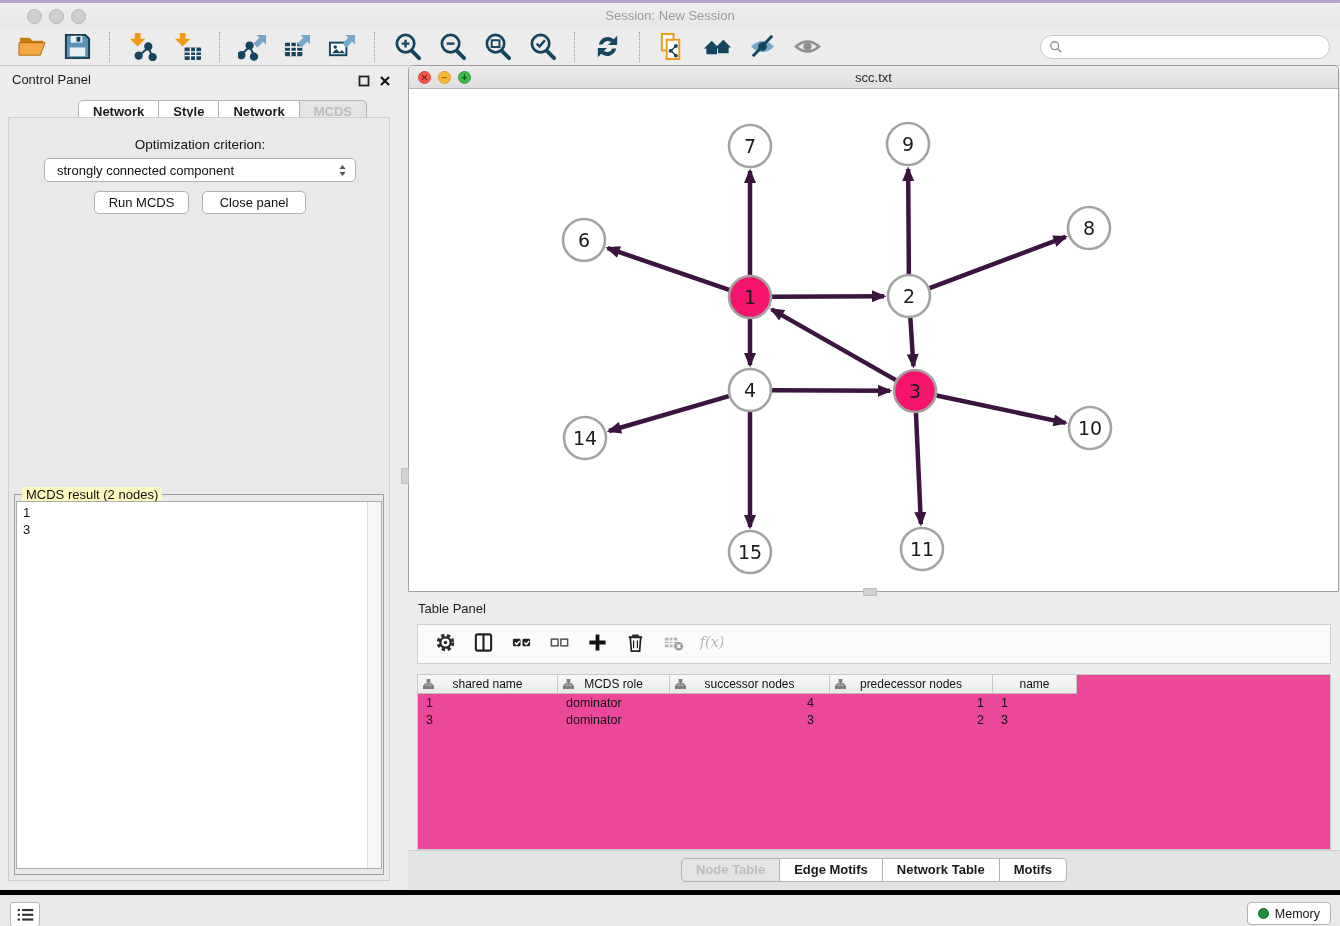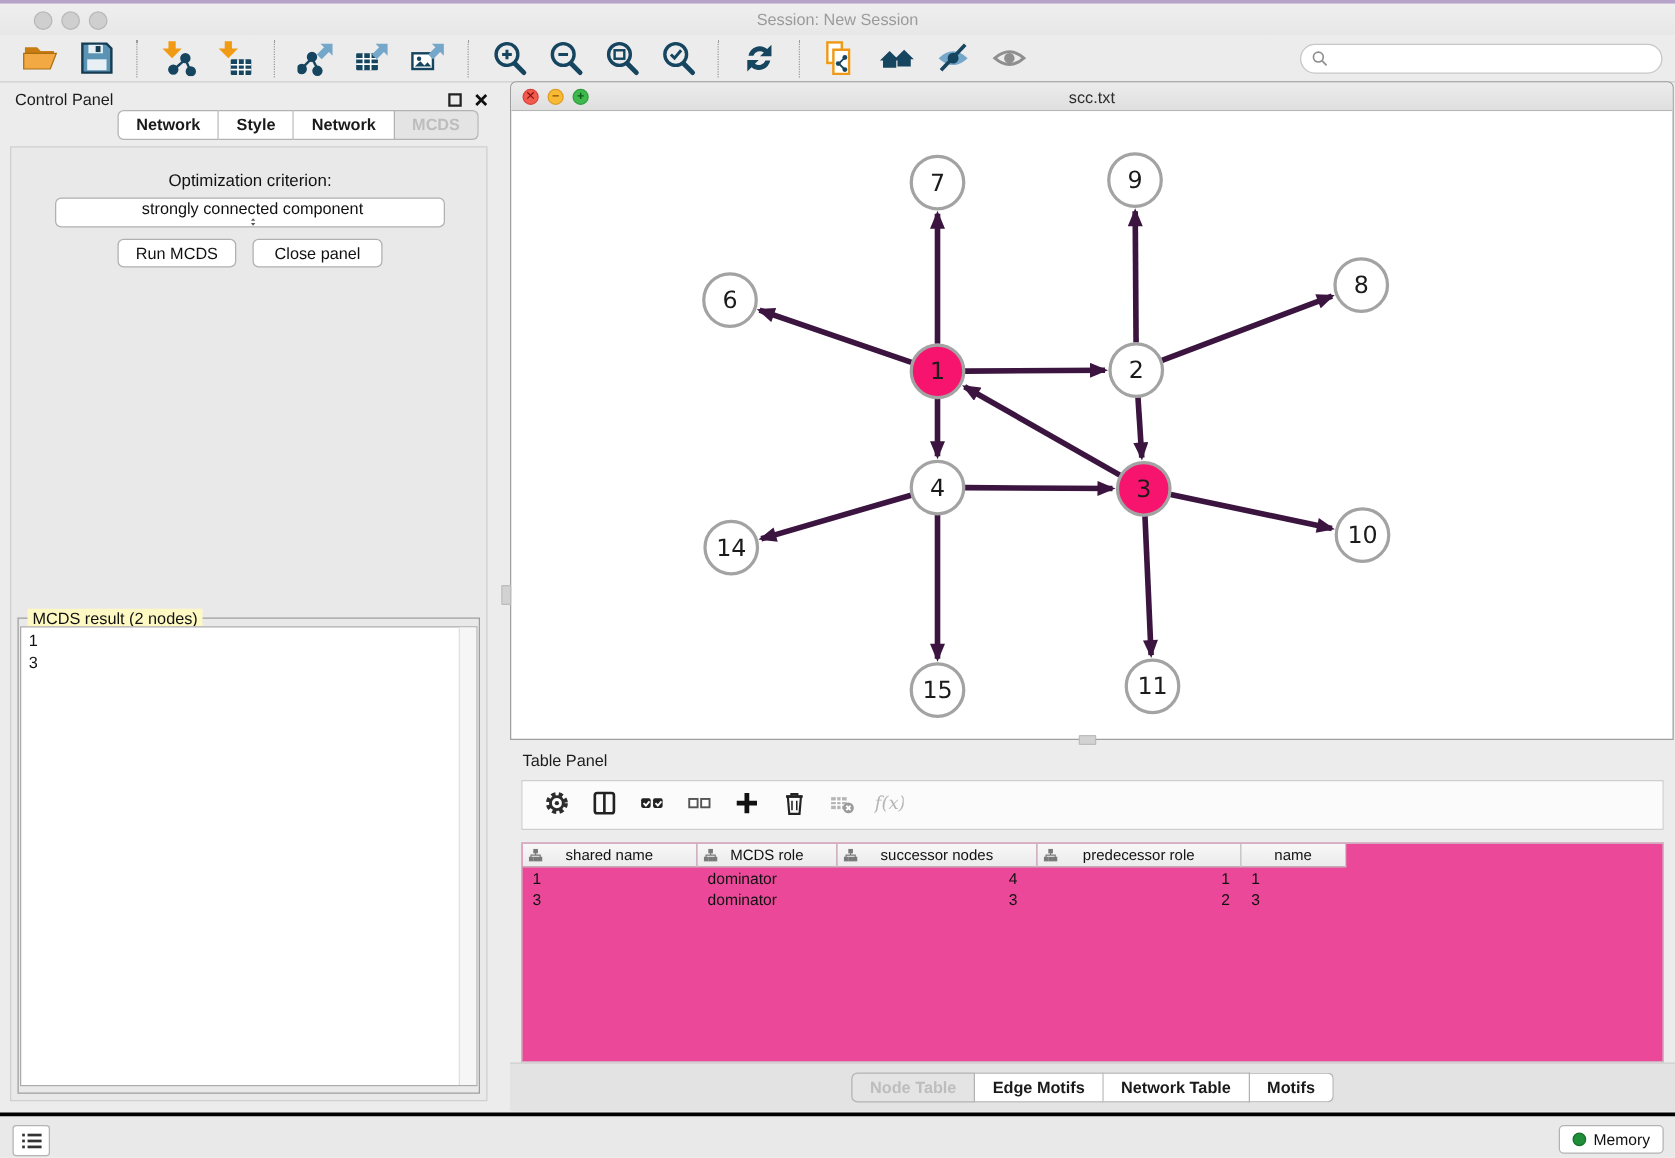--- a/index.html
+++ b/index.html
@@ -35,26 +35,26 @@
   #cp-btns{left:358px;top:73px;}
   .pbtn{width:12px;height:12px;cursor:pointer;}
   .pbtn svg{width:12px;height:12px;}
 
   .seg-group{display:flex;}
   .seg{height:22px;line-height:22px;padding:0 14px;background:#fff;border:1px solid #b3b3b3;border-left:none;
        font-size:13px;font-weight:700;color:#1a1a1a;cursor:pointer;white-space:nowrap;}
   .seg:first-child{border-left:1px solid #b3b3b3;border-radius:5px 0 0 5px;}
   .seg:last-child{border-radius:0 5px 5px 0;}
   .seg.active{background:#e4e4e4;color:#bdbdbd;}
-  #cp-tabs{left:78px;top:88px;margin-left:16px;}
+  #cp-tabs{left:78px;top:100px;}
 
   #cp-body{left:8px;top:117px;width:382px;height:764px;background:#e9e9e9;border:1px solid #cfcfcf;box-sizing:border-box;}
   #opt-label{left:0;top:137px;width:400px;text-align:center;font-size:13.5px;color:#111;}
   #opt-select{left:44px;top:158px;width:312px;height:24px;background:#fff;border:1px solid #b0b0b0;border-radius:5px;
-              display:flex;align-items:center;padding:0 8px 0 12px;box-sizing:border-box;font-size:13px;color:#111;cursor:pointer;flex-direction:column;}
+              display:flex;align-items:center;padding:0 8px 0 12px;box-sizing:border-box;font-size:13px;color:#111;cursor:pointer;}
   #opt-select .grow{flex:1;}
   .btn{height:23px;background:#fff;border:1px solid #b0b0b0;border-radius:5px;font-size:13px;color:#111;
        display:flex;align-items:center;justify-content:center;cursor:pointer;box-sizing:border-box;}
   #run-btn{left:94px;top:191px;width:95px;}
   #closep-btn{left:202px;top:191px;width:104px;}
 
   #result-group{left:14px;top:494px;width:370px;height:381px;border:1px solid #9e9e9e;box-sizing:border-box;}
   #result-legend{left:22px;top:487px;background:#fef9c3;padding:0 4px;font-size:13px;color:#111;}
   #result-list{left:16px;top:501px;width:366px;height:368px;background:#fff;border:1px solid #ababab;box-sizing:border-box;}
   #result-scroll{position:absolute;right:0;top:0;width:13px;height:100%;background:#f6f6f6;border-left:1px solid #e0e0e0;}
@@ -95,21 +95,21 @@
       box-sizing:border-box;font-size:12px;color:#111;display:flex;align-items:center;justify-content:center;
       position:relative;cursor:pointer;}
   .th .tree{position:absolute;left:5px;top:4px;}
   .tr{display:flex;height:17px;align-items:center;}
   .td{font-size:12.5px;color:#111;box-sizing:border-box;overflow:hidden;white-space:nowrap;}
 
   #tp-tabstrip{position:absolute;left:0;top:254px;width:932px;height:38px;background:#e3e3e3;border-top:1px solid #cfcfcf;
                display:flex;align-items:center;justify-content:center;}
 
   
-  #statusbar{left:0;top:890px;width:1340px;height:36px;background:#e9e9e9;border-top:3px solid #000000;box-sizing:border-box;text-align:center;}
+  #statusbar{left:0;top:890px;width:1340px;height:36px;background:#e9e9e9;border-top:5px solid #000000;box-sizing:border-box;text-align:center;}
   #list-btn{position:absolute;left:10px;top:7px;width:28px;height:23px;background:#fff;border:1px solid #b3b3b3;border-radius:3px;
             display:flex;align-items:center;justify-content:center;cursor:pointer;}
   #memory-btn{position:absolute;right:9px;top:7px;height:23px;background:#fff;border:1px solid #b3b3b3;border-radius:4px;
               display:flex;align-items:center;gap:6px;padding:0 10px;font-size:12.5px;color:#111;cursor:pointer;box-sizing:border-box;}
   #memory-dot{width:11px;height:11px;border-radius:50%;background:#1e8e39;border:1px solid #157029;box-sizing:border-box;}
 </style>
 </head>
 <body>
 
 <div class="abs" id="top-accent"></div>
@@ -479,21 +479,21 @@
         <div class="th" style="width: 163px;">
           <span class="tree"><svg viewBox="0 0 12 12" width="11" height="11">
               <g fill="#787878" stroke="#787878">
                 <rect x="4.5" y="0.5" width="3" height="3"></rect>
                 <rect x="0.5" y="7.5" width="3" height="3"></rect>
                 <rect x="4.5" y="7.5" width="3" height="3"></rect>
                 <rect x="8.5" y="7.5" width="3" height="3"></rect>
                 <path d="M6 3.5v2M2 7.5v-2h8v2M2 5.5h8" fill="none"></path>
               </g>
             </svg></span>
-          <span>predecessor role</span>
+          <span>predecessor nodes</span>
         </div>
         <div class="th" style="width: 84px;">
           <span>name</span>
         </div>
       </div>
     <div id="tbody">
         <div class="tr">
           <div class="td" style="width: 140px; text-align: left; padding-left: 8px;">1</div>
           <div class="td" style="width: 112px; text-align: left; padding-left: 8px;">dominator</div>
           <div class="td" style="width: 160px; text-align: right; padding-right: 16px;">4</div>

